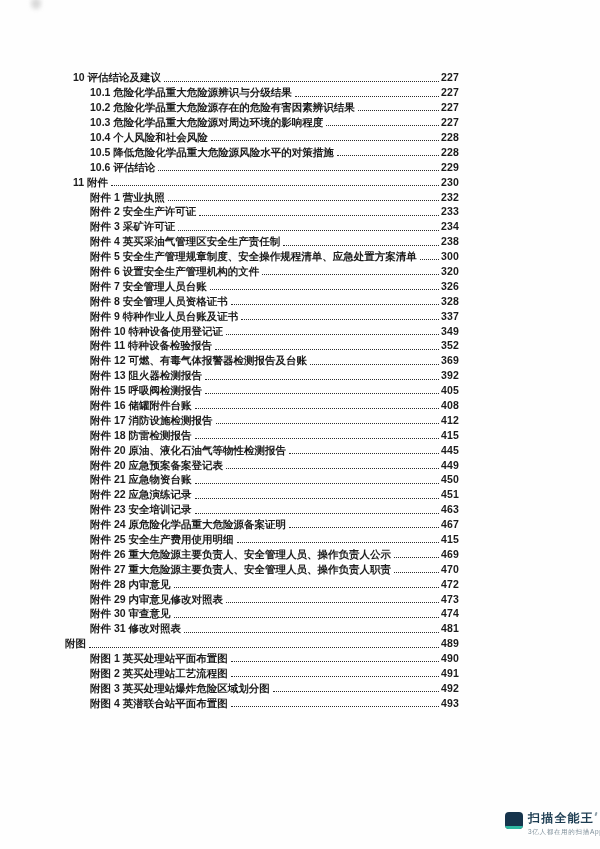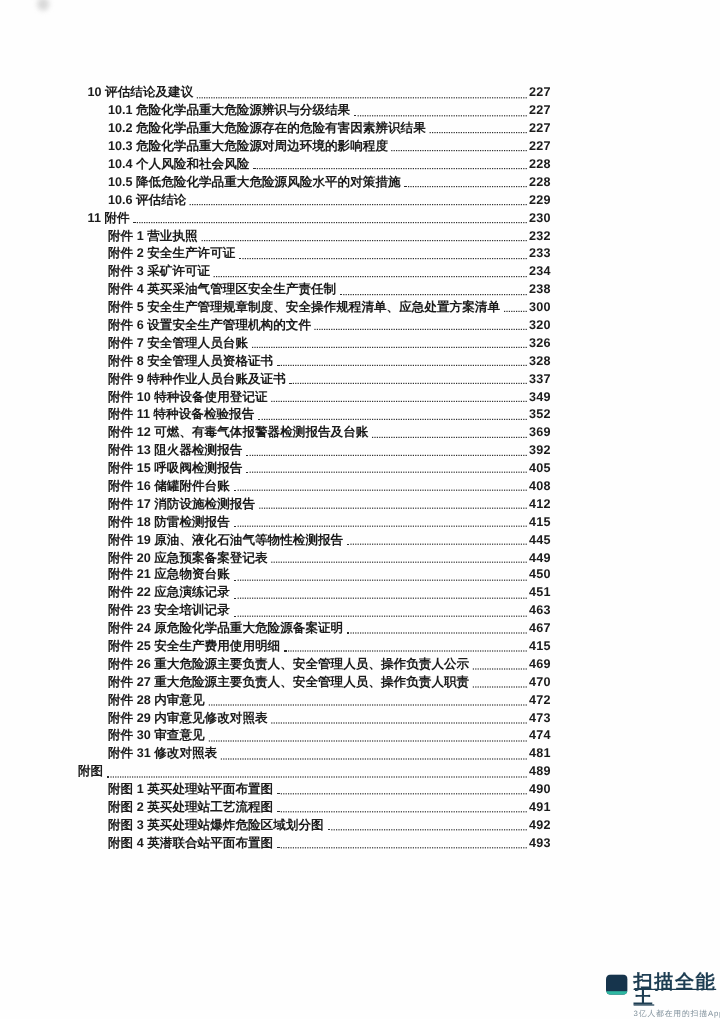--- a/index.html
+++ b/index.html
@@ -79,25 +79,24 @@
     color: #ffffff;
     font-size: 8.5px;
     font-weight: 700;
     letter-spacing: 0.2px;
     margin-bottom: 2.5px;
     margin-left: 44px;
   }
   .wm-col { display: flex; flex-direction: column; }
   .wm-name-row { display: flex; align-items: flex-start; }
   .wm-name {
-    font-size: 16px;
+    font-size: 12px;
     font-weight: 700;
     letter-spacing: 1.2px;
     line-height: 13px;
-    text-decoration: underline;
   }
   .wm-tm {
     width: 2px; height: 4px;
     margin: 0 0 0 1px;
     background: #8fa0aa;
     transform: rotate(18deg);
     border-radius: 1px;
   }
   .wm-tagline {
     font-size: 6.5px;
@@ -233,21 +232,21 @@
         <span class="toc-label">附件 17 消防设施检测报告</span>
         <span class="toc-leader"></span>
         <span class="toc-page">412</span>
       </div>
       <div class="toc-row lvl2">
         <span class="toc-label">附件 18 防雷检测报告</span>
         <span class="toc-leader"></span>
         <span class="toc-page">415</span>
       </div>
       <div class="toc-row lvl2">
-        <span class="toc-label">附件 19 原油、液化石油气等物性检测报告</span>
+        <span class="toc-label">附件 20 原油、液化石油气等物性检测报告</span>
         <span class="toc-leader"></span>
         <span class="toc-page">445</span>
       </div>
       <div class="toc-row lvl2">
         <span class="toc-label">附件 20 应急预案备案登记表</span>
         <span class="toc-leader"></span>
         <span class="toc-page">449</span>
       </div>
       <div class="toc-row lvl2">
         <span class="toc-label">附件 21 应急物资台账</span>

